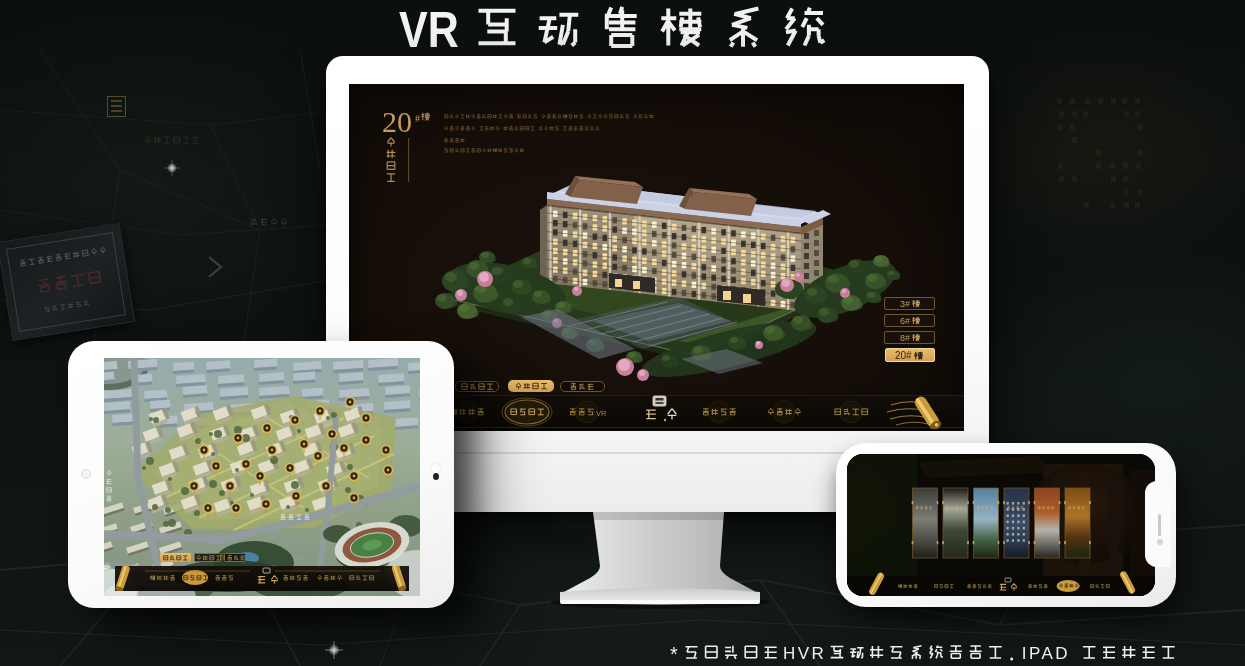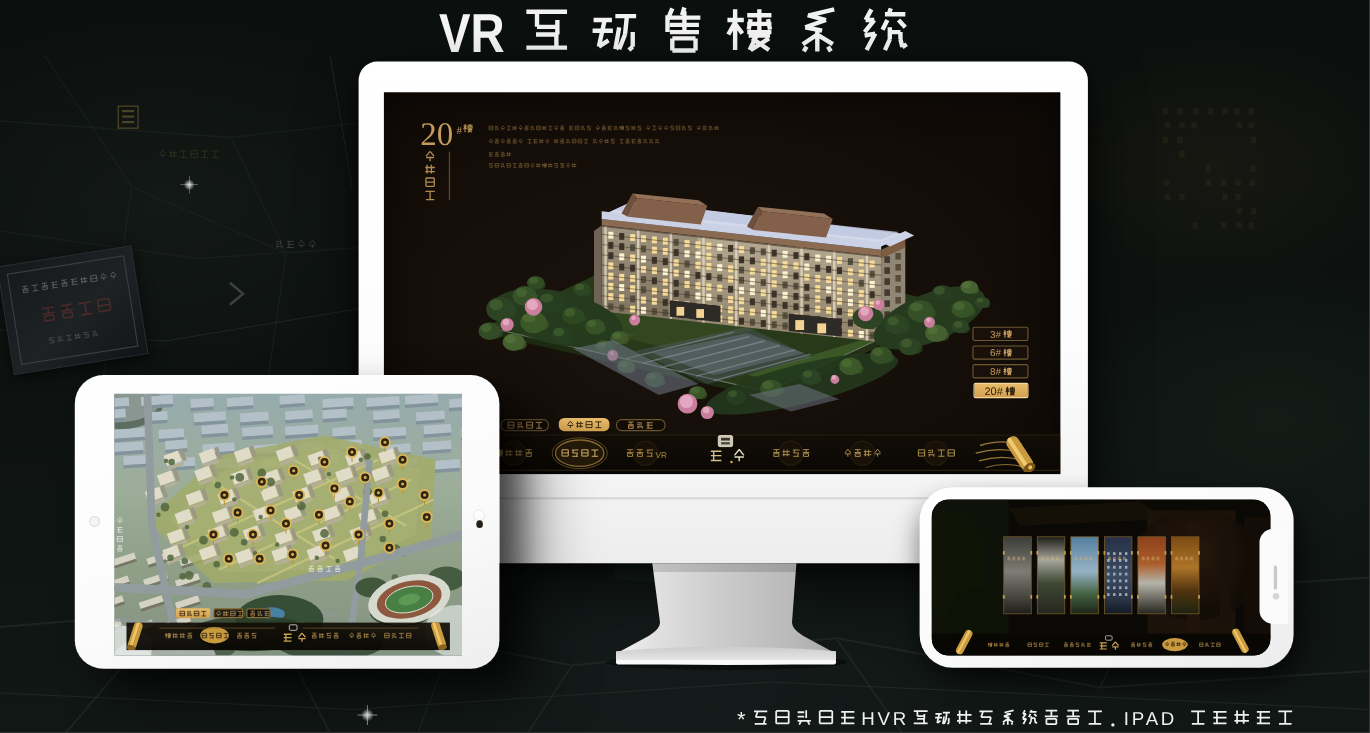--- a/index.html
+++ b/index.html
@@ -1,17 +1,17 @@
 <!DOCTYPE html>
 <html><head><meta charset="utf-8">
 <style>
 html,body{margin:0;padding:0;background:#0c110e;}
 *{box-sizing:border-box;}
 .page{position:relative;width:1245px;height:666px;overflow:hidden;
-  background:#737373;font-family:"Liberation Sans",sans-serif;}
+  background:#8b5cf6;font-family:"Liberation Sans",sans-serif;}
 .abs{position:absolute;}
 </style></head><body>
 <div class="page">
 
 <div class="abs" style="left:0;top:0;width:1245px;height:666px;
  background:
   radial-gradient(260px 170px at 1105px 150px, rgba(64,48,30,.22), rgba(0,0,0,0) 70%),
   radial-gradient(300px 200px at 1160px 380px, rgba(34,52,40,.25), rgba(0,0,0,0) 70%),
   radial-gradient(350px 230px at 150px 180px, rgba(32,40,36,.35), rgba(0,0,0,0) 75%),
   radial-gradient(420px 260px at 620px 600px, rgba(28,38,40,.3), rgba(0,0,0,0) 75%),

